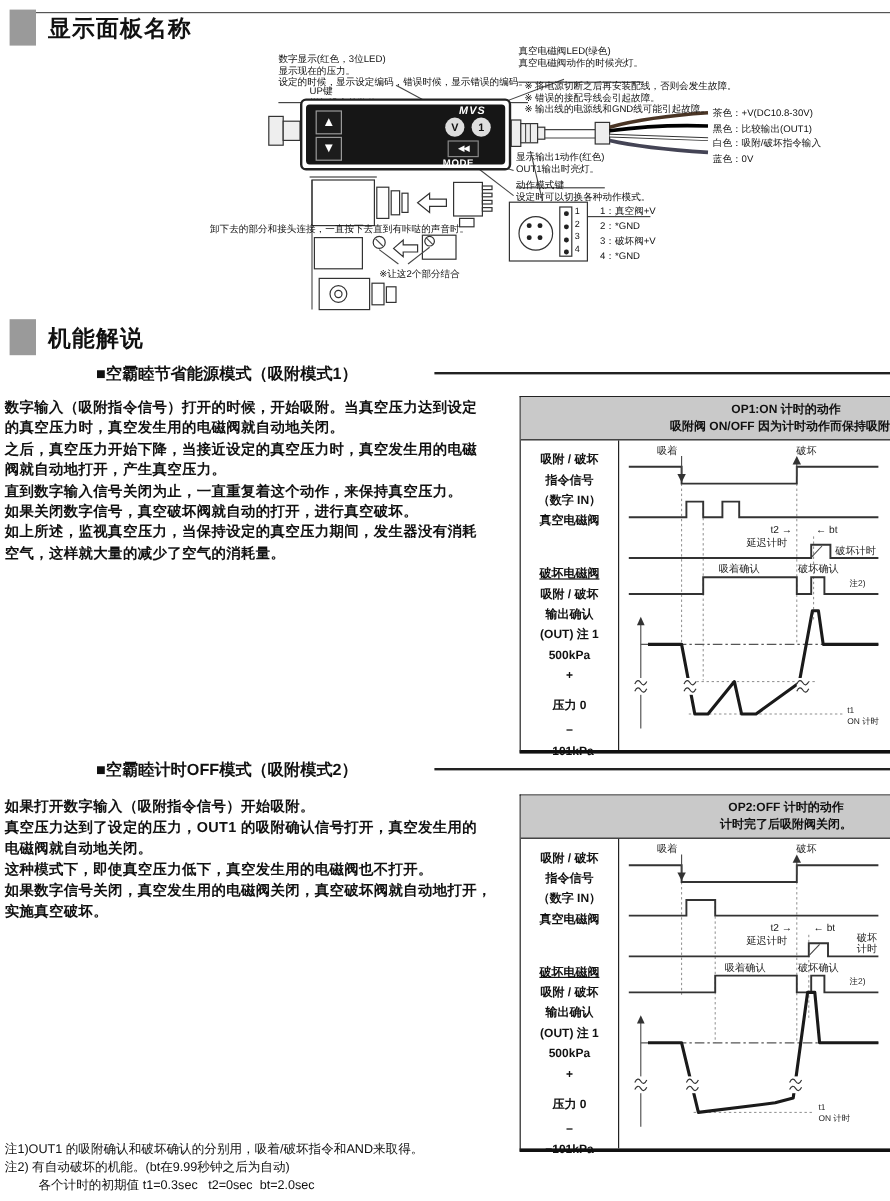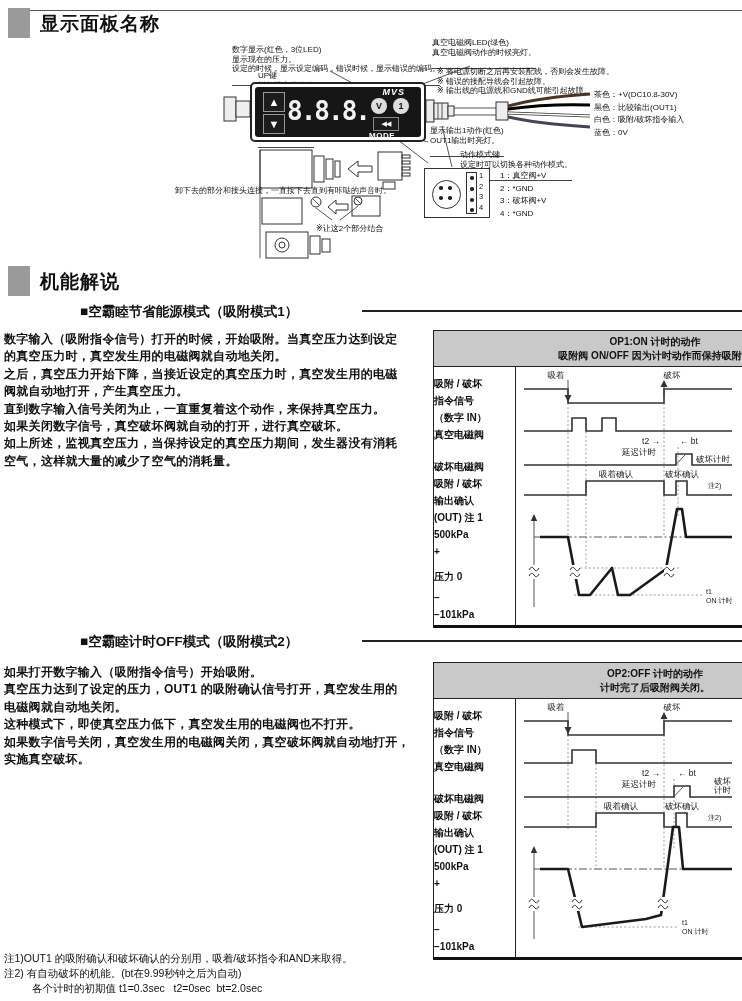--- a/index.html
+++ b/index.html
@@ -43,23 +43,23 @@
   .pb-circle { position:absolute; left:7px; top:11px; width:27px; height:27px; border:1.2px solid #333; border-radius:50%; }
   .pb-dot { position:absolute; width:3.5px; height:3.5px; border-radius:50%; background:#222; }
   .pb-strip { position:absolute; left:41px; top:3px; width:11px; height:42px; border:1px solid #333; box-sizing:border-box; }
   .pb-nums { position:absolute; left:54px; top:2px; display:flex; flex-direction:column; font-size:7.5px; line-height:10.6px; }
   
   .op-table { position:absolute; width:362px; border:1px solid #222; border-bottom:3px solid #111; background:#fff; box-sizing:border-box; }
   .op-header { height:36px; background:#c9c9c9; border-bottom:1px solid #222; box-sizing:border-box;
                display:flex; flex-direction:column; justify-content:center; padding-left:82px;
                text-align:center; font-weight:bold; font-size:10px; line-height:14px; }
   .op-body { position:relative; height:258px; display:flex; }
-  .sig-col { width:82px; border-right:1px solid #222; box-sizing:border-box; 
+  .sig-col { width:82px; border-right:1px solid #222; box-sizing:border-box; text-align:center;
              font-weight:bold; font-size:10px; line-height:17px; padding-top:8px; }
-  .m15 { margin-top:15px; } .m8 { margin-top:8px; } .m4 { margin-top:4px; }
+  .m15 { margin-top:27px;text-decoration:underline; } .m8 { margin-top:8px; } .m4 { margin-top:4px; }
   .op-chart { flex:1; position:relative; }
   .op-chart svg { position:absolute; left:0; top:0; }
   
   svg .sg   { stroke:#333; stroke-width:1.6; fill:none; }
   svg .thin { stroke:#444; stroke-width:0.9; fill:none; }
   svg .thick{ stroke:#1a1a1a; stroke-width:2.6; fill:none; stroke-linejoin:round; }
   svg .dot  { stroke:#888; stroke-width:0.8; stroke-dasharray:2 2.2; fill:none; }
   svg .dd   { stroke:#555; stroke-width:1; stroke-dasharray:8 2.5 2 2.5; fill:none; }
   svg .sq   { stroke:#333; stroke-width:1; fill:none; }
   svg .part { fill:#eee; stroke:#333; stroke-width:1; }
@@ -154,34 +154,33 @@
 ※ 错误的接配导线会引起故障。
 ※ 输出线的电源线和GND线可能引起故障。</div>
   <div class="wirelist" style="left:594px; top:89px;">
     <span>茶色：+V(DC10.8-30V)</span>
     <span>黑色：比较输出(OUT1)</span>
     <span>白色：吸附/破坏指令输入</span>
     <span>蓝色：0V</span>
   </div>
   <div class="lbl ul" style="left:430px; top:126px;">显示输出1动作(红色)
 OUT1输出时亮灯。</div>
-  <div class="lbl ul" style="left:430px; top:150px;margin-left:30px;">动作模式键
+  <div class="lbl ul" style="left:430px; top:150px;">动作模式键
 设定时可以切换各种动作模式。</div>
   <div class="lbl" style="left:175px; top:186px;">卸下去的部分和接头连接，一直按下去直到有咔哒的声音时。</div>
   <div class="lbl" style="left:316px; top:224px;">※让这2个部分结合</div>
 
   <div class="device" style="left:250px; top:82px; width:176px; height:60px;">
     <div class="device-panel">
       <div class="dev-btn" style="left:8px; top:5px;">
         <span>▲</span>
       </div>
       <div class="dev-btn" style="left:8px; top:27px;">
         <span>▼</span>
       </div>
-      <div class="seg">8.8.8.</div>
       <div class="brand">MVS</div>
       <div class="circ" style="left:116px; top:11px;">V</div>
       <div class="circ" style="left:138px; top:11px;">1</div>
       <div class="modebtn">
         <span>◀◀</span>
       </div>
       <div class="modecap">MODE</div>
     </div>
   </div>
 

